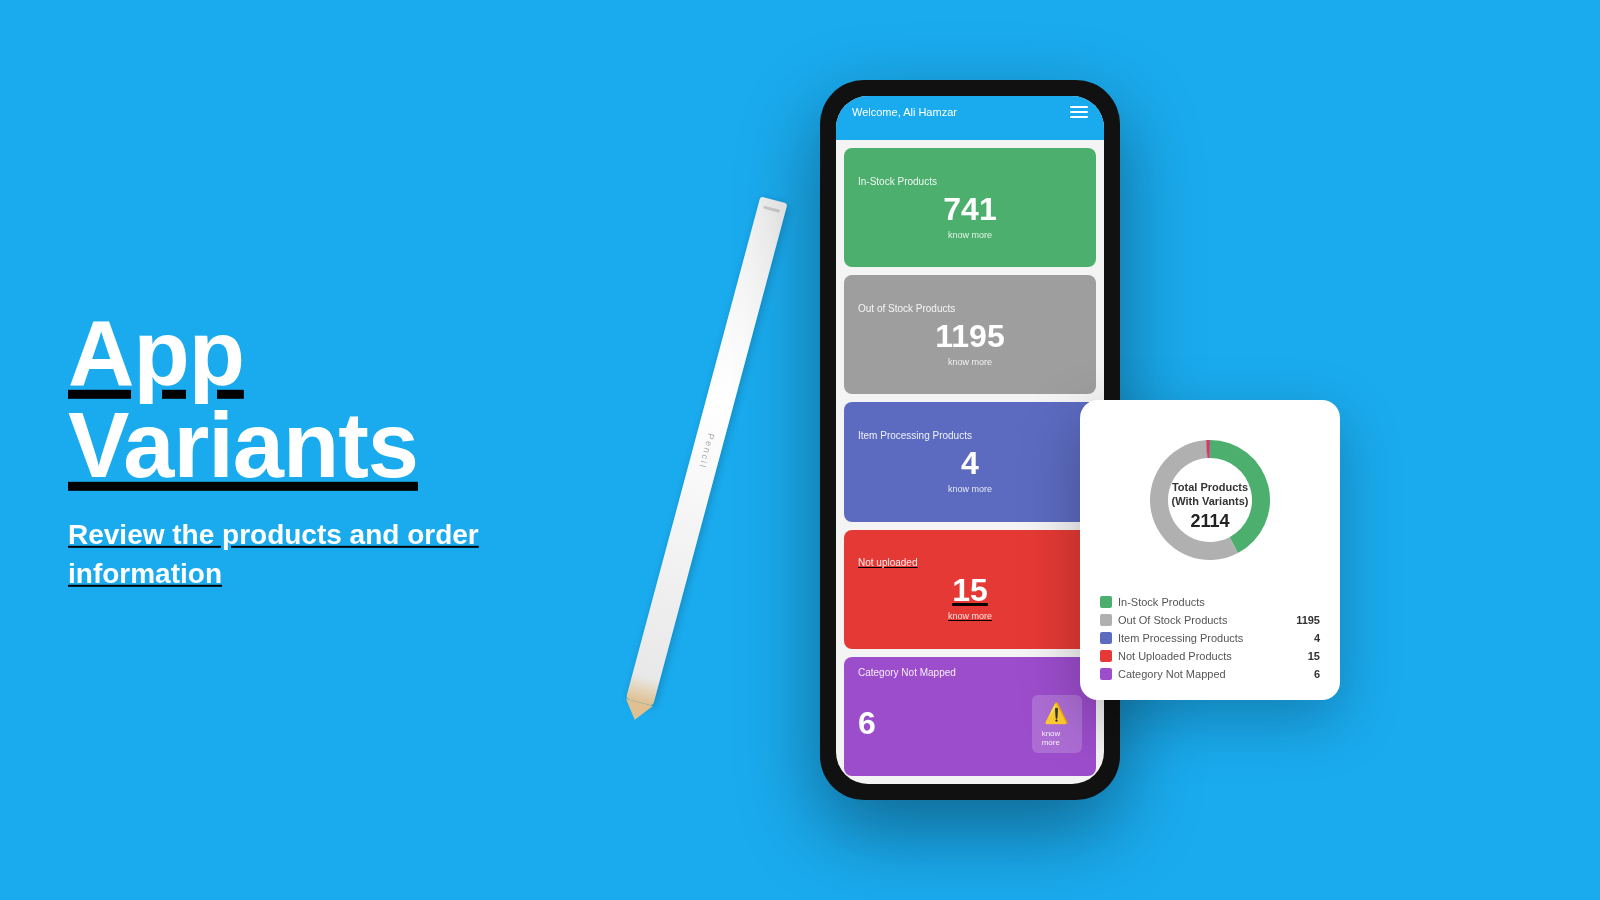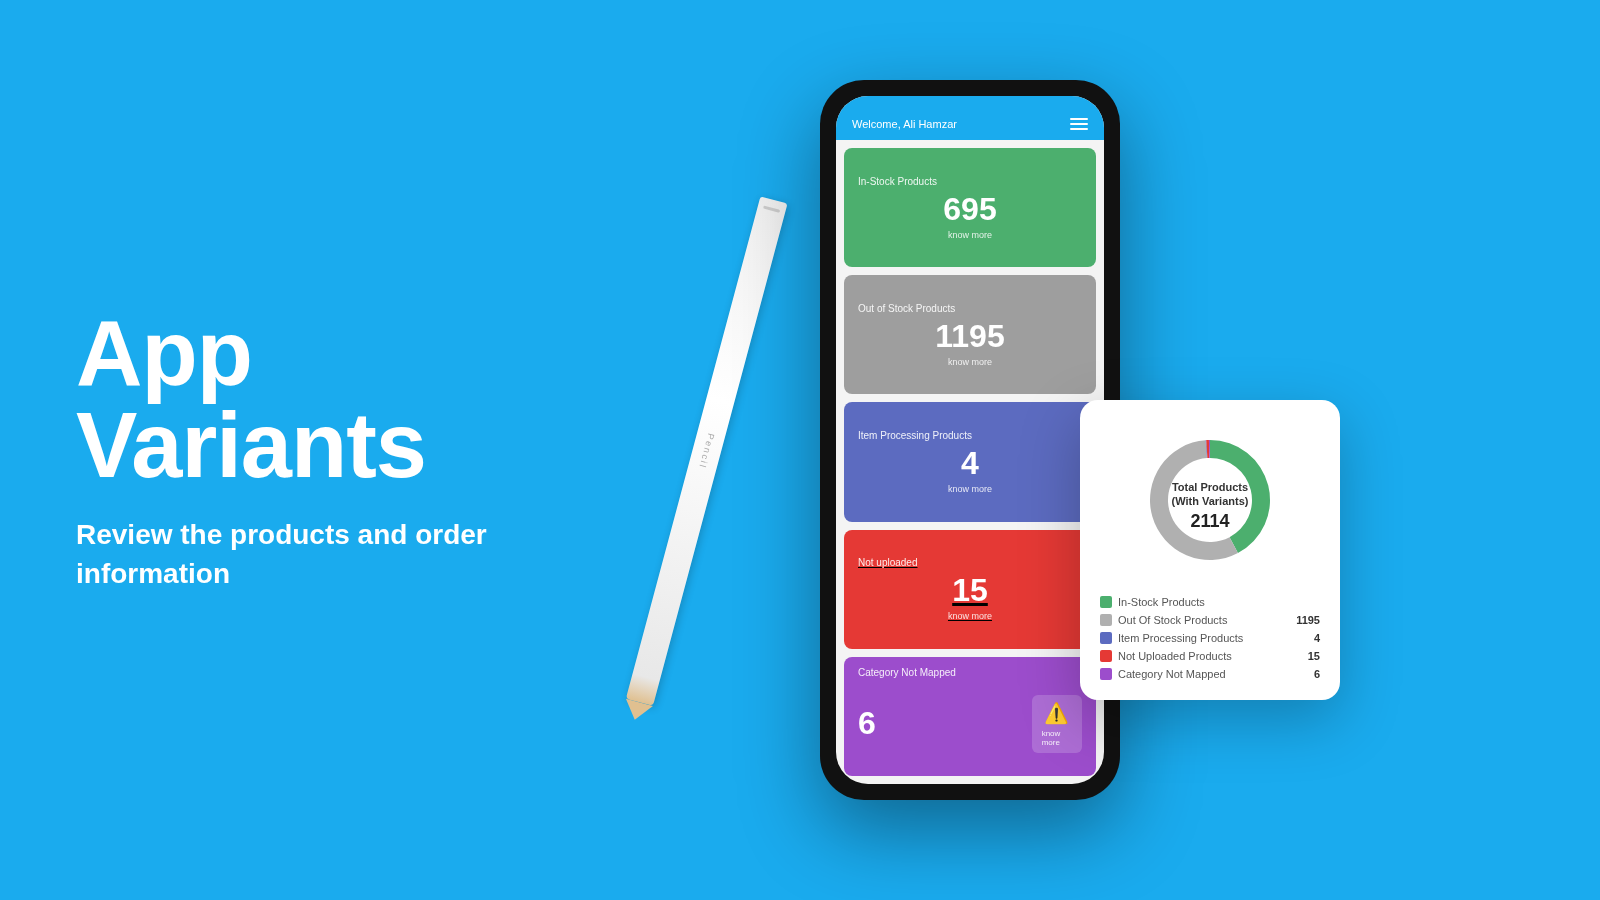--- a/index.html
+++ b/index.html
@@ -8,24 +8,25 @@
       height: 900px;
       background: #1aabee;
       font-family: 'Arial', sans-serif;
       overflow: hidden;
       position: relative;
     }
 
     
     .left-section {
       position: absolute;
-      left: 76px;
+      left: 68px;
       top: 50%;
       transform: translateY(-50%);
       width: 500px;
+      text-decoration: underline;
     }
     .app-title {
       font-size: 92px;
       font-weight: 900;
       color: #ffffff;
       line-height: 1.0;
       letter-spacing: -1px;
     }
     .subtitle {
       font-size: 28px;
@@ -110,21 +111,21 @@
       background: #f4f4f4;
       border-radius: 32px;
       overflow: hidden;
       display: flex;
       flex-direction: column;
     }
     .phone-header {
       background: #1aabee;
       padding: 10px 16px;
       display: flex;
-      align-items: flex-end;
+      align-items: flex-start;
       justify-content: space-between;
       min-height: 44px;
     }
     .phone-header-title {
       font-size: 11px;
       color: white;
       font-weight: 500;
     }
     .hamburger-icon {
       display: flex;
@@ -288,21 +289,21 @@
           <span></span>
           <span></span>
           <span></span>
         </div>
       </div>
 
       <div class="phone-content">
 
         <div class="stat-card card-green">
           <div class="stat-card-label">In-Stock Products</div>
-          <div class="stat-card-number">695</div>
+          <div class="stat-card-number">741</div>
           <div class="stat-card-link">know more</div>
         </div>
 
         <div class="stat-card card-gray">
           <div class="stat-card-label">Out of Stock Products</div>
           <div class="stat-card-number">1195</div>
           <div class="stat-card-link">know more</div>
         </div>
 
         <div class="stat-card card-blue">

